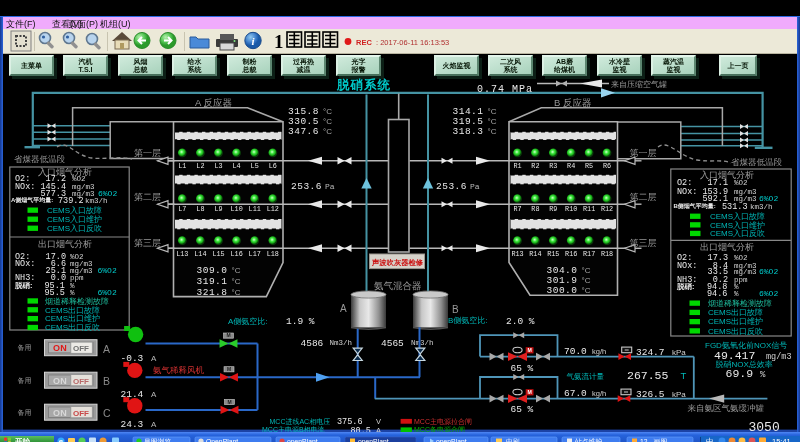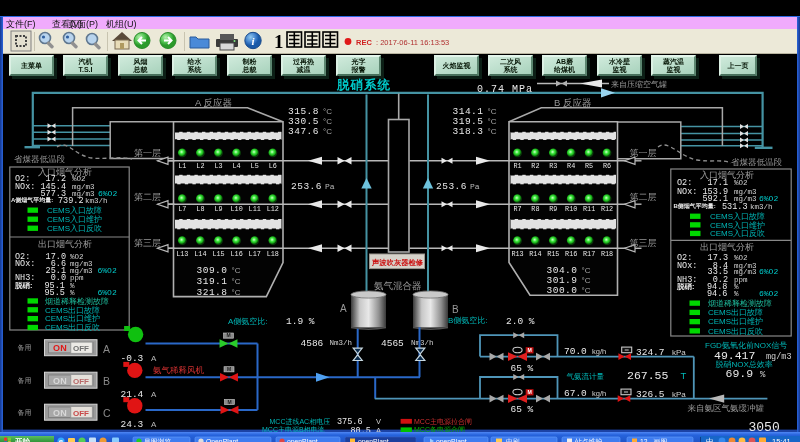--- a/index.html
+++ b/index.html
@@ -25,21 +25,21 @@
  <div class="ticon abs"></div>
  <div class="ttext abs">openPlant - 过程回放 - 1号机组</div>
  <div class="wbtn abs" style="left:763px;background:linear-gradient(180deg,#5a8ef0,#2050c0)">_</div>
  <div class="wbtn abs" style="left:777px;background:linear-gradient(180deg,#5a8ef0,#2050c0)">□</div>
  <div class="wbtn abs" style="left:790px;width:10px;background:linear-gradient(180deg,#f0954a,#d03a10)">×</div>
 </div>
 <div id="menubar" class="abs">
  <span style="left:6px">文件(F)</span>
     <span style="left:52px">查看(V)</span>
     <span style="left:68px">页面(P)</span>
-    <span style="left:106px">机组(U)</span>
+    <span style="left:100px">机组(U)</span>
 </div>
 <div id="toolbar" class="abs">
 <svg width="800" height="25" xmlns="http://www.w3.org/2000/svg">
  <rect x="11" y="2" width="20" height="20" fill="#e4e0d0" stroke="#808080" stroke-width="1"></rect>
  <rect x="16" y="7" width="10" height="10" fill="none" stroke="#404040" stroke-width="2" stroke-dasharray="2 1.5"></rect>
  <line x1="34.5" y1="3" x2="34.5" y2="22" stroke="#c8c4b0"></line>
  <g id="mag1">
         <circle cx="45" cy="9" r="5.5" fill="#b8d4ee" stroke="#607890" stroke-width="1.6"></circle>
         <rect x="48" y="12.5" width="8" height="3.4" rx="1.2" transform="rotate(45 49 13)" fill="#909090"></rect>
         <circle cx="43.5" cy="8" r="1.6" fill="#3060a0"></circle>

